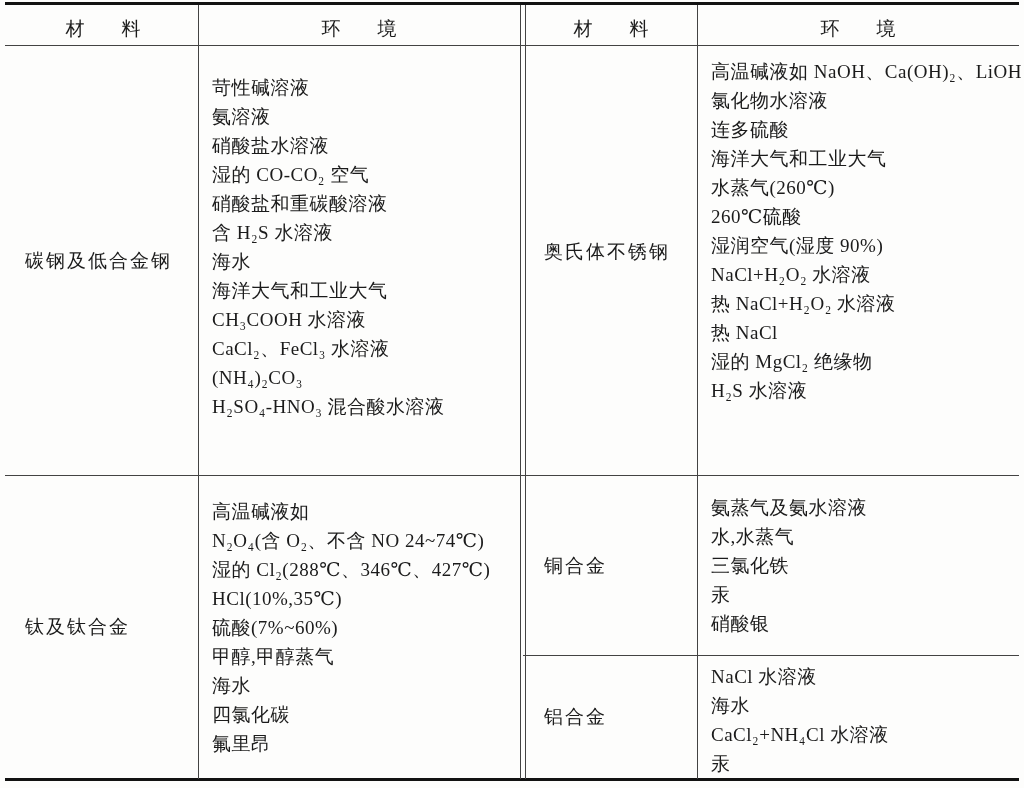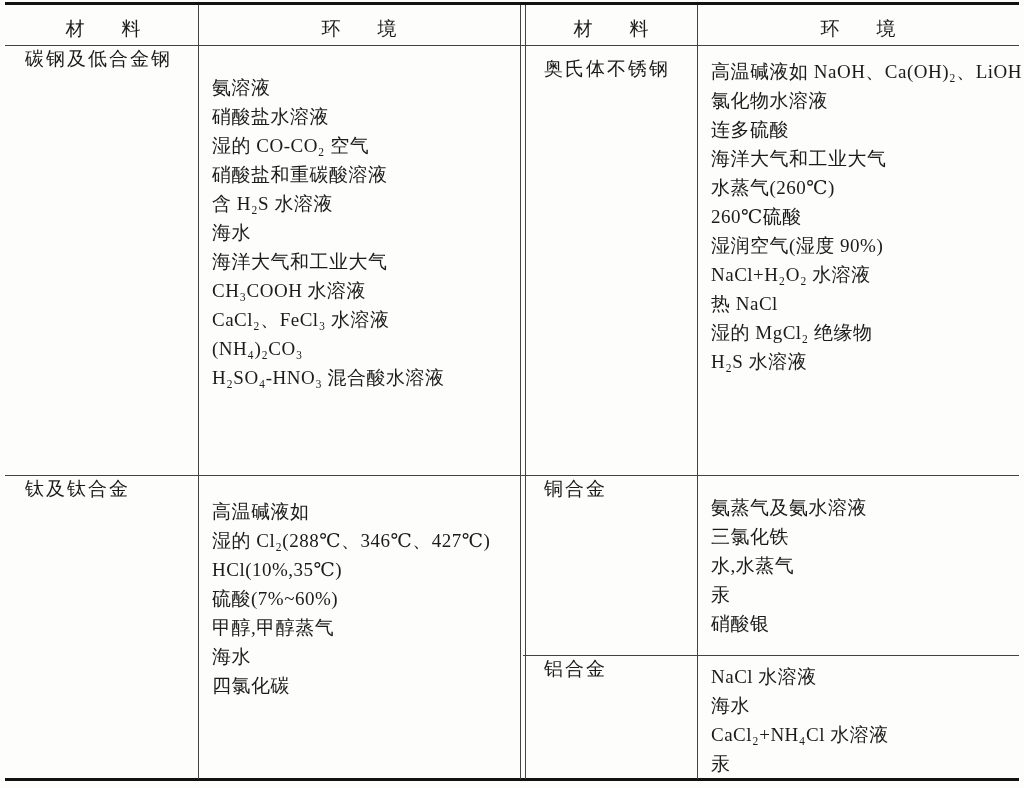--- a/index.html
+++ b/index.html
@@ -21,21 +21,21 @@
   .hline.right-half { left: 523px; }
   .vline { position: absolute; top: 5px; bottom: 9px; width: 1px; background: #434343; }
   
   .cell { position: absolute; box-sizing: border-box; }
   .hdr {
     display: flex; align-items: center; justify-content: center;
     font-size: 19px;
   }
   .hdr span { letter-spacing: 0.85em; padding-left: 0.85em; white-space: nowrap; margin-top: 8px; }
   .mat {
-    display: flex; align-items: flex-start;
+    display: flex; align-items: center;
     font-size: 19px; letter-spacing: 2px;
     padding-left: 17px; white-space: nowrap;
   }
   .envlist {
     position: absolute; margin: 0; padding: 0; list-style: none;
     font-size: 19px;
   }
   .envlist li { height: 29px; line-height: 29px; white-space: nowrap; letter-spacing: 0.5px; }
 </style>
 </head>
@@ -68,71 +68,75 @@
   </div>
 
   <div class="cell mat" style="left:8px;top:46px;width:190px;height:429px">
     <span>碳钢及低合金钢</span>
   </div>
   <div class="cell mat" style="left:8px;top:476px;width:190px;height:302px">
     <span>钛及钛合金</span>
   </div>
 
   <ul class="envlist" style="left:212px;top:73px">
+    <li>苛性碱溶液</li>
     <li>氨溶液</li>
     <li>硝酸盐水溶液</li>
     <li>湿的 CO-CO₂ 空气</li>
     <li>硝酸盐和重碳酸溶液</li>
     <li>含 H₂S 水溶液</li>
     <li>海水</li>
     <li>海洋大气和工业大气</li>
     <li>CH₃COOH 水溶液</li>
     <li>CaCl₂、FeCl₃ 水溶液</li>
     <li>(NH₄)₂CO₃</li>
     <li>H₂SO₄-HNO₃ 混合酸水溶液</li>
   </ul>
 
   <ul class="envlist" style="left:212px;top:497px">
     <li>高温碱液如</li>
+    <li>N₂O₄(含 O₂、不含 NO 24~74℃)</li>
     <li>湿的 Cl₂(288℃、346℃、427℃)</li>
     <li>HCl(10%,35℃)</li>
     <li>硫酸(7%~60%)</li>
     <li>甲醇,甲醇蒸气</li>
     <li>海水</li>
     <li>四氯化碳</li>
+    <li>氟里昂</li>
   </ul>
 
-  <div class="cell mat" style="left:527px;top:56px;width:170px;height:429px">
+  <div class="cell mat" style="left:527px;top:37px;width:170px;height:429px">
     <span>奥氏体不锈钢</span>
   </div>
   <div class="cell mat" style="left:527px;top:476px;width:170px;height:179px">
     <span>铜合金</span>
   </div>
   <div class="cell mat" style="left:527px;top:656px;width:170px;height:122px">
     <span>铝合金</span>
   </div>
 
   <ul class="envlist" style="left:711px;top:57px">
     <li>高温碱液如 NaOH、Ca(OH)₂、LiOH</li>
     <li>氯化物水溶液</li>
     <li>连多硫酸</li>
     <li>海洋大气和工业大气</li>
     <li>水蒸气(260℃)</li>
     <li>260℃硫酸</li>
     <li>湿润空气(湿度 90%)</li>
     <li>NaCl+H₂O₂ 水溶液</li>
+    <li>热 NaCl+H₂O₂ 水溶液</li>
     <li>热 NaCl</li>
     <li>湿的 MgCl₂ 绝缘物</li>
     <li>H₂S 水溶液</li>
   </ul>
 
   <ul class="envlist" style="left:711px;top:493px">
     <li>氨蒸气及氨水溶液</li>
+    <li>水,水蒸气</li>
     <li>三氯化铁</li>
-    <li>水,水蒸气</li>
     <li>汞</li>
     <li>硝酸银</li>
   </ul>
 
   <ul class="envlist" style="left:711px;top:662px">
     <li>NaCl 水溶液</li>
     <li>海水</li>
     <li>CaCl₂+NH₄Cl 水溶液</li>
     <li>汞</li>
   </ul>

